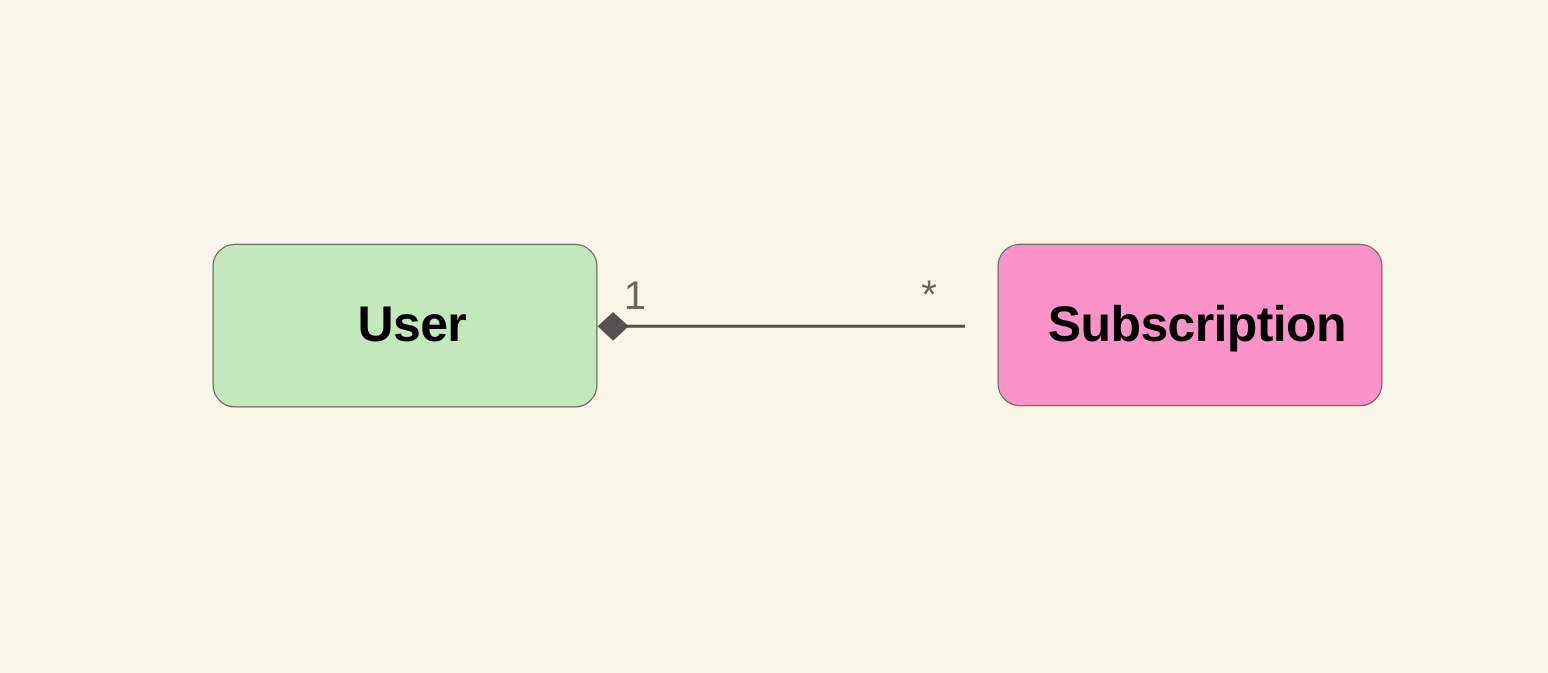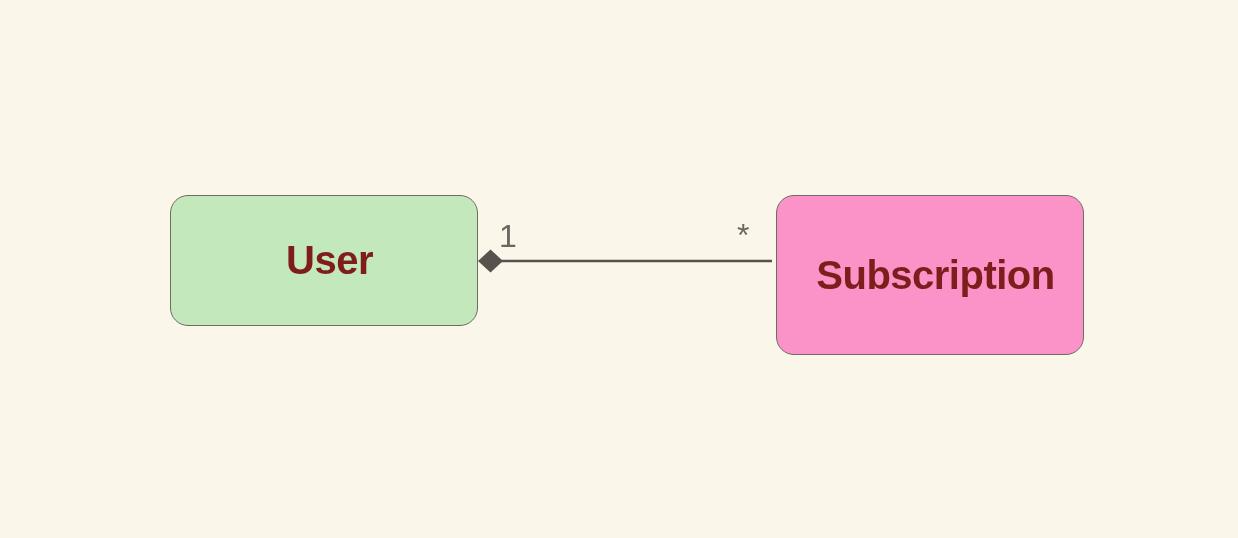--- a/index.html
+++ b/index.html
@@ -24,36 +24,36 @@
     box-sizing: border-box;
     border: 1.5px solid #6F6A64;
     border-radius: 18px;
     display: flex;
     align-items: center;
     justify-content: center;
   }
   .node-label {
     font-size: 40px;
     font-weight: bold;
-    color: #7f1d1d;
+    color: #000000;
     letter-spacing: -0.5px;
     margin-left: 11px;
   }
   .node-user {
     left: 170px;
     top: 195px;
     width: 308px;
     height: 131px;
     background: #C2E8BC;
   }
   .node-subscription {
-    left: 776px;
+    left: 798px;
     top: 195px;
     width: 308px;
-    height: 160px;
+    height: 130px;
     background: #FC93C8;
   }
   .connector {
     position: absolute;
     left: 0;
     top: 0;
     width: 1238px;
     height: 538px;
     pointer-events: none;
   }

